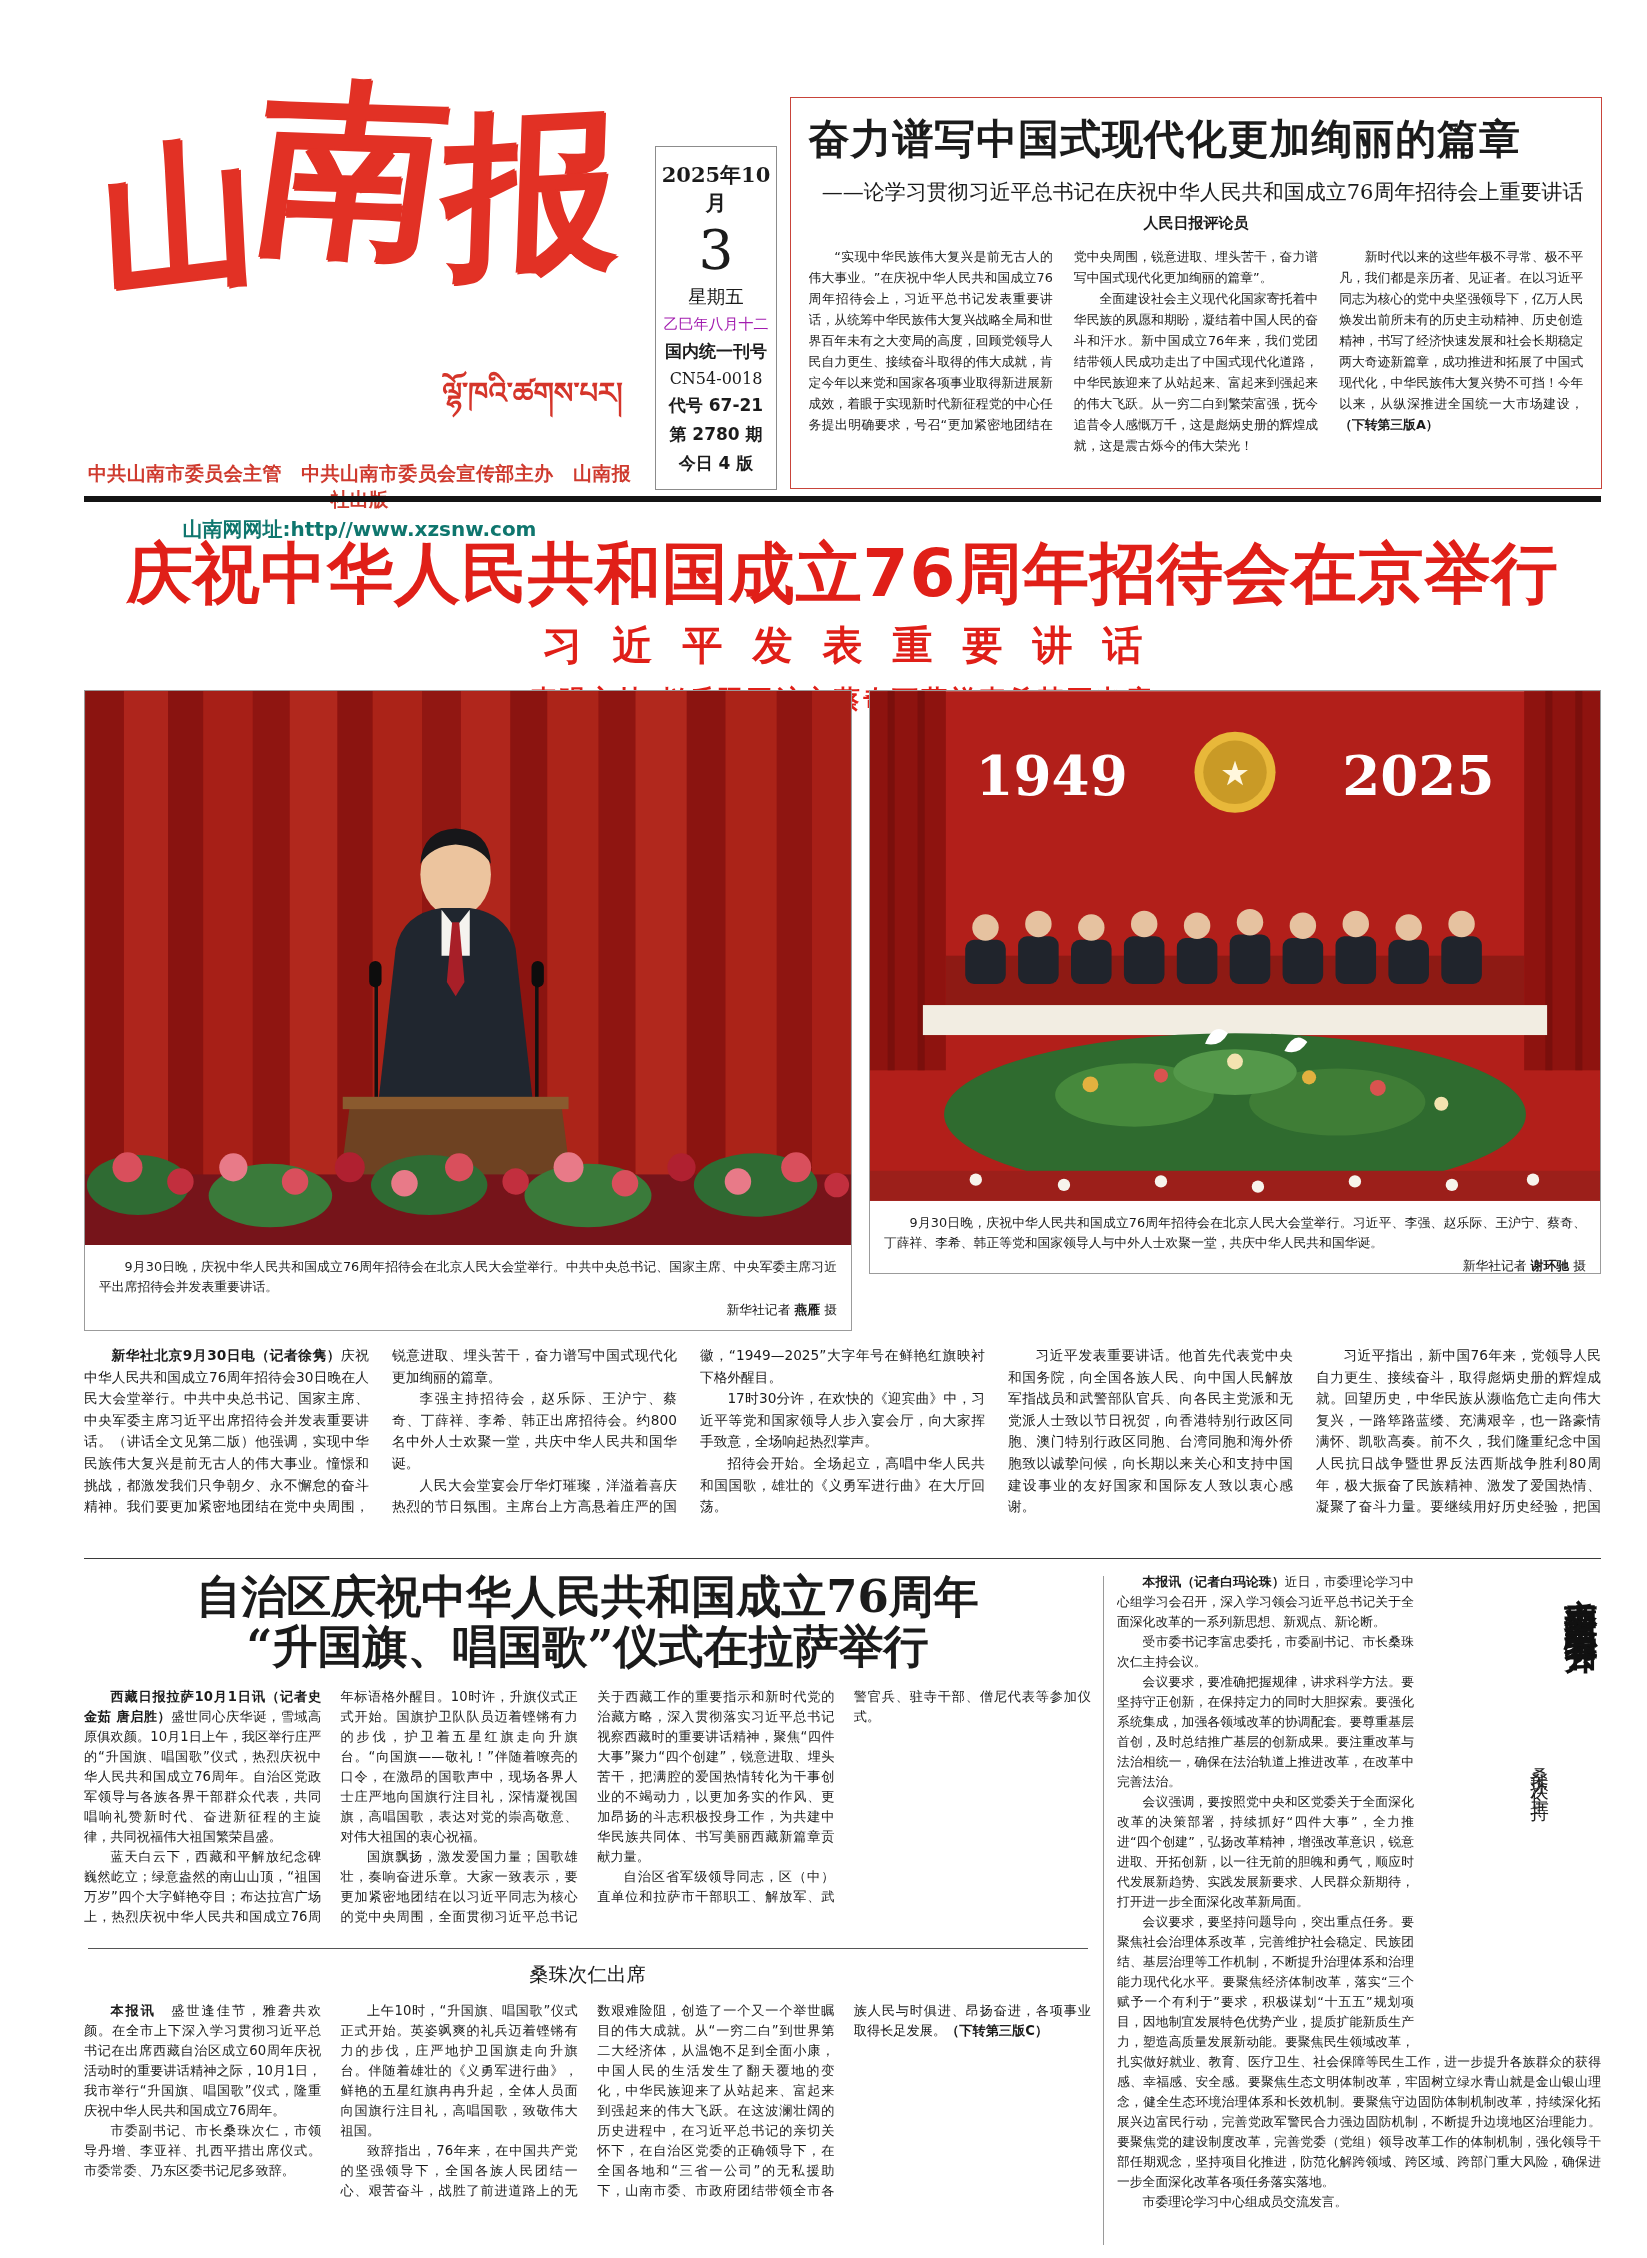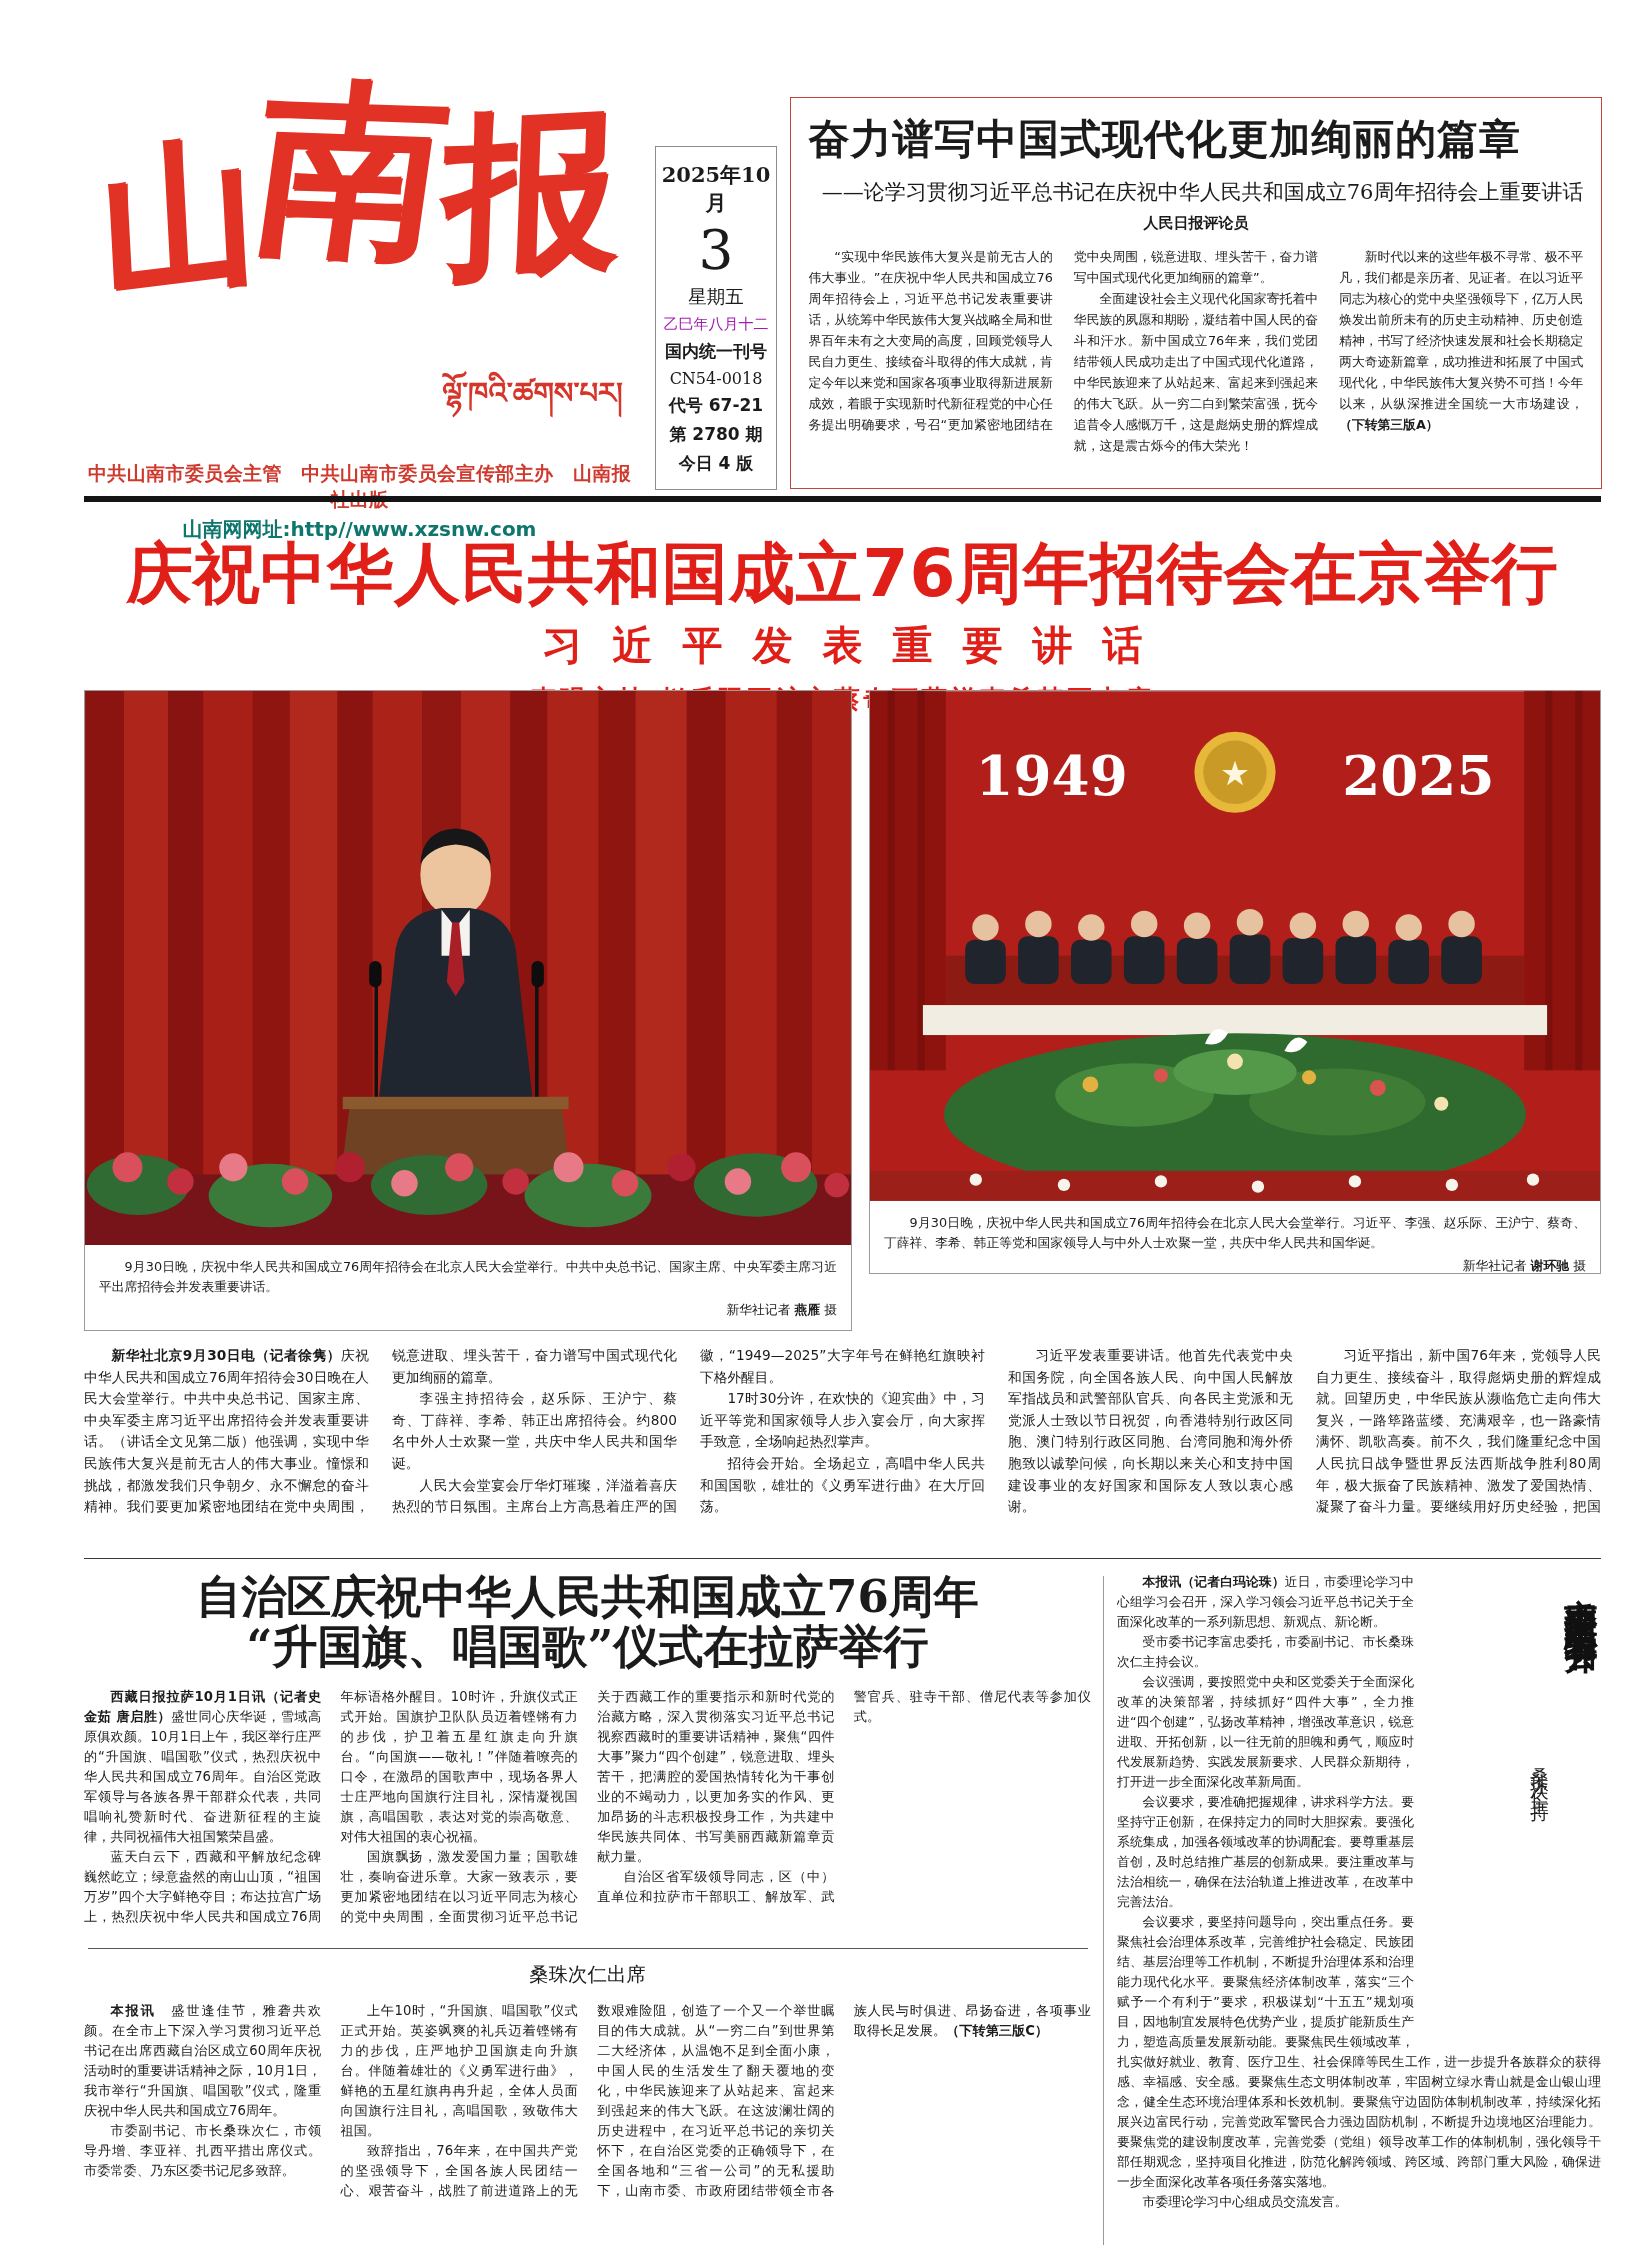--- a/index.html
+++ b/index.html
@@ -307,20 +307,20 @@
 
   <div class="divider-v"></div>
 
   <div class="committee">
     <div class="vt-block">
       <div class="v-byline">桑珠次仁主持</div>
       <div class="v-title">市委理论学习中心组学习会召开</div>
     </div>
     <p class="para"><b class="lead-label">本报讯</b><b>（记者白玛论珠）</b><span>近日，市委理论学习中心组学习会召开，深入学习领会习近平总书记关于全面深化改革的一系列新思想、新观点、新论断。</span></p>
     <p class="para">受市委书记李富忠委托，市委副书记、市长桑珠次仁主持会议。</p>
+    <p class="para">会议要求，要准确把握规律，讲求科学方法。要坚持守正创新，在保持定力的同时大胆探索。要强化系统集成，加强各领域改革的协调配套。要尊重基层首创，及时总结推广基层的创新成果。要注重改革与法治相统一，确保在法治轨道上推进改革，在改革中完善法治。</p>
     <p class="para">会议强调，要按照党中央和区党委关于全面深化改革的决策部署，持续抓好“四件大事”，全力推进“四个创建”，弘扬改革精神，增强改革意识，锐意进取、开拓创新，以一往无前的胆魄和勇气，顺应时代发展新趋势、实践发展新要求、人民群众新期待，打开进一步全面深化改革新局面。</p>
-    <p class="para">会议要求，要准确把握规律，讲求科学方法。要坚持守正创新，在保持定力的同时大胆探索。要强化系统集成，加强各领域改革的协调配套。要尊重基层首创，及时总结推广基层的创新成果。要注重改革与法治相统一，确保在法治轨道上推进改革，在改革中完善法治。</p>
     <p class="para">会议要求，要坚持问题导向，突出重点任务。要聚焦社会治理体系改革，完善维护社会稳定、民族团结、基层治理等工作机制，不断提升治理体系和治理能力现代化水平。要聚焦经济体制改革，落实“三个赋予一个有利于”要求，积极谋划“十五五”规划项目，因地制宜发展特色优势产业，提质扩能新质生产力，塑造高质量发展新动能。要聚焦民生领域改革，扎实做好就业、教育、医疗卫生、社会保障等民生工作，进一步提升各族群众的获得感、幸福感、安全感。要聚焦生态文明体制改革，牢固树立绿水青山就是金山银山理念，健全生态环境治理体系和长效机制。要聚焦守边固防体制机制改革，持续深化拓展兴边富民行动，完善党政军警民合力强边固防机制，不断提升边境地区治理能力。要聚焦党的建设制度改革，完善党委（党组）领导改革工作的体制机制，强化领导干部任期观念，坚持项目化推进，防范化解跨领域、跨区域、跨部门重大风险，确保进一步全面深化改革各项任务落实落地。</p>
     <p class="para">市委理论学习中心组成员交流发言。</p>
   </div>
 
 </div>
 
 
 </body></html>

